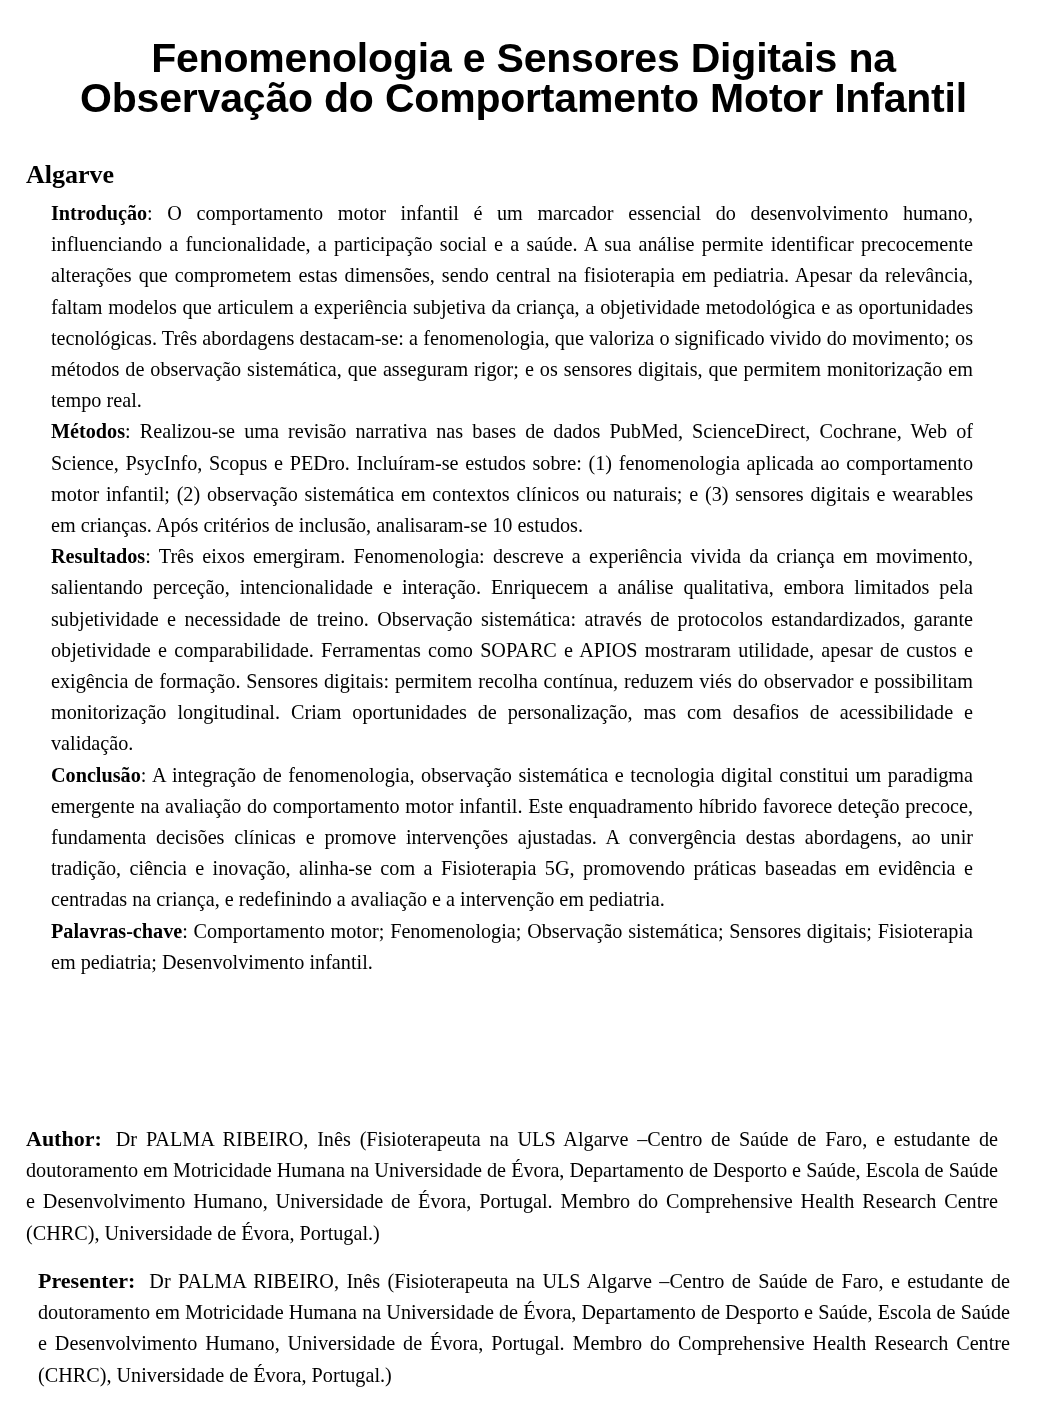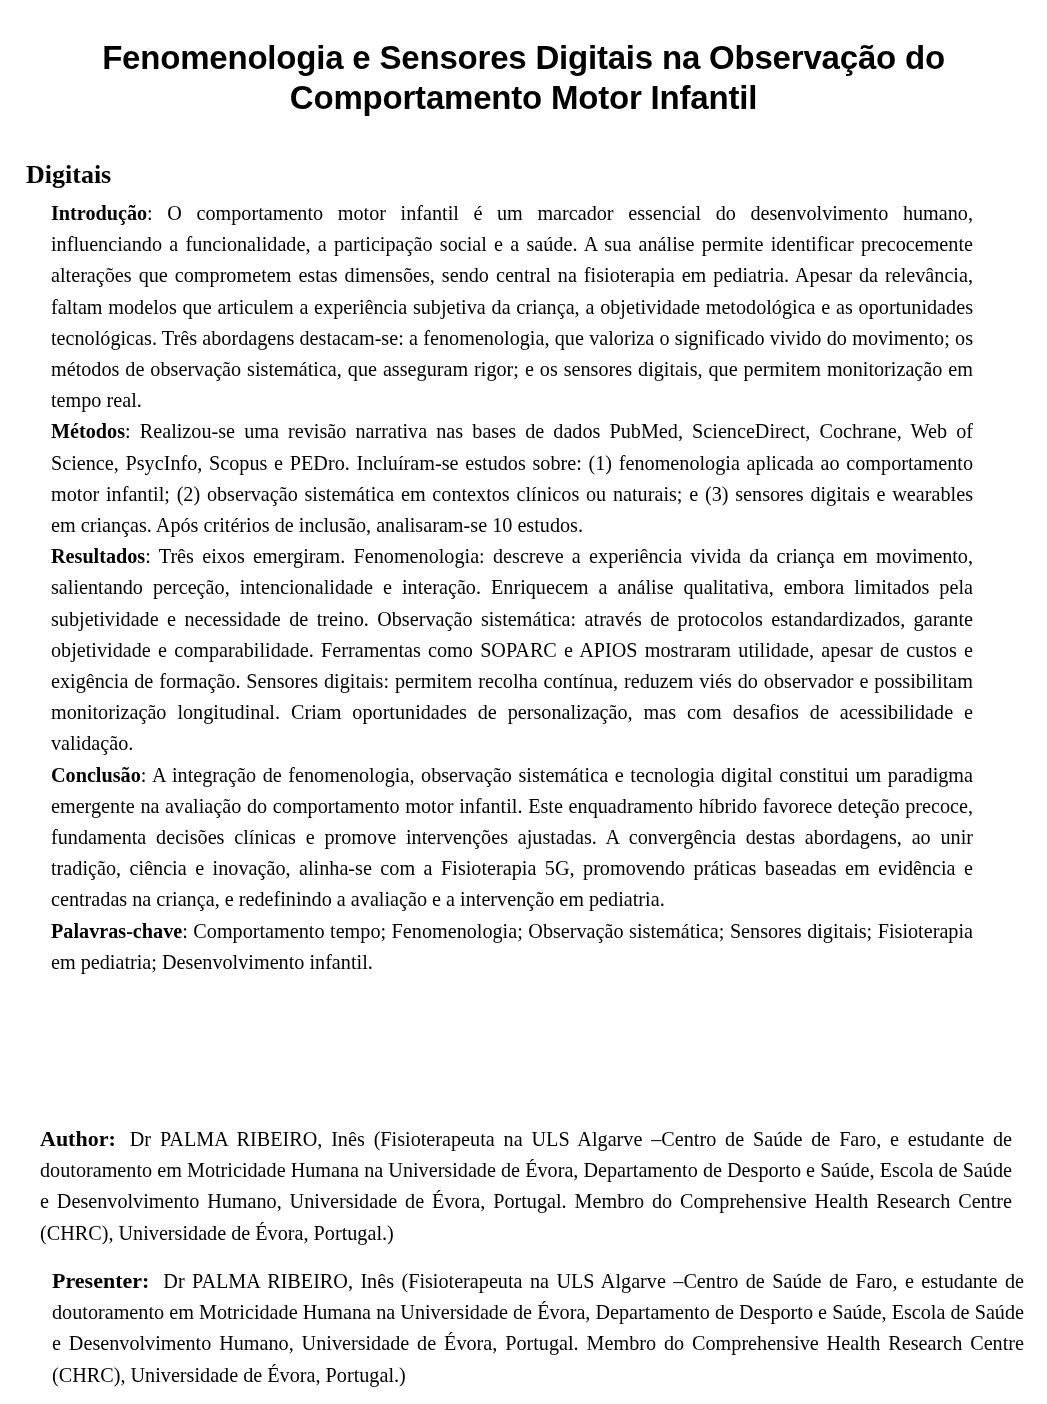--- a/index.html
+++ b/index.html
@@ -12,21 +12,21 @@
       overflow: hidden;
     }
     .title {
       position: absolute;
       top: 38px;
       left: 40px;
       width: 967px;
       text-align: center;
       font-family: "Liberation Sans", "DejaVu Sans", sans-serif;
       font-weight: bold;
-      font-size: 33px;
+      font-size: 41px;
       line-height: 40px;
       letter-spacing: -0.2px;
       margin: 0;
     }
     .section-heading {
       position: absolute;
       top: 158px;
       left: 26px;
       font-size: 26px;
       font-weight: bold;
@@ -40,41 +40,41 @@
       width: 922px;
       font-size: 20.2px;
       line-height: 31.2px;
       text-align: justify;
       hyphens: manual;
     }
     .content-block p { margin: 0; }
     .content-block .label { font-weight: bold; }
     .person-block {
       position: absolute;
-      left: 40px;
+      left: 26px;
       width: 972px;
       font-size: 20.2px;
       line-height: 31.2px;
       text-align: justify;
       margin: 0;
     }
     .person-block .plabel { font-weight: bold; font-size: 22px; margin-right: 14px; }
     .author { top: 1123px; }
     .presenter { top: 1265px; margin-left: 12px; }
   </style>
 </head>
 <body>
 
 <h1 class="title">Fenomenologia e Sensores Digitais na Observação do Comportamento Motor Infantil</h1>
 
-<h2 class="section-heading">Digitais</h2>
+<h2 class="section-heading">Algarve</h2>
 
 <div class="content-block">
   <p><span class="label">Introdução</span><span>: </span><span>O comportamento motor infantil é um marcador essencial do desenvolvimento humano, influenciando a funcionalidade, a participação social e a saúde. A sua análise permite identificar precocemente alterações que comprometem estas dimensões, sendo central na fisioterapia em pediatria. Apesar da relevância, faltam modelos que articulem a experiência subjetiva da criança, a objetividade metodológica e as oportunidades tecnológicas. Três abordagens destacam-se: a fenomenologia, que valoriza o significado vivido do movimento; os métodos de observação sistemática, que asseguram rigor; e os sensores digitais, que permitem monitorização em tempo real.</span></p>
   <p><span class="label">Métodos</span><span>: </span><span>Realizou-se uma revisão narrativa nas bases de dados PubMed, ScienceDirect, Cochrane, Web of Science, PsycInfo, Scopus e PEDro. Incluíram-se estudos sobre: (1) fenomenologia aplicada ao comportamento motor infantil; (2) observação sistemática em contextos clínicos ou naturais; e (3) sensores digitais e wearables em crianças. Após critérios de inclusão, analisaram-se 10 estudos.</span></p>
   <p><span class="label">Resultados</span><span>: </span><span>Três eixos emergiram. Fenomenologia: descreve a experiência vivida da criança em movimento, salientando perceção, intencionalidade e interação. Enriquecem a análise qualitativa, embora limitados pela subjetividade e necessidade de treino. Observação sistemática: através de protocolos estandardizados, garante objetividade e comparabilidade. Ferramentas como SOPARC e APIOS mostraram utilidade, apesar de custos e exigência de formação. Sensores digitais: permitem recolha contínua, reduzem viés do observador e possibilitam monitorização longitudinal. Criam oportunidades de personalização, mas com desafios de acessibilidade e validação.</span></p>
   <p><span class="label">Conclusão</span><span>: </span><span>A integração de fenomenologia, observação sistemática e tecnologia digital constitui um paradigma emergente na avaliação do comportamento motor infantil. Este enquadramento híbrido favorece deteção precoce, fundamenta decisões clínicas e promove intervenções ajustadas. A convergência destas abordagens, ao unir tradição, ciência e inovação, alinha-se com a Fisioterapia 5G, promovendo práticas baseadas em evidência e centradas na criança, e redefinindo a avaliação e a intervenção em pediatria.</span></p>
-  <p><span class="label">Palavras-chave</span><span>: </span><span>Comportamento tempo; Fenomenologia; Observação sistemática; Sensores digitais; Fisioterapia em pediatria; Desenvolvimento infantil.</span></p>
+  <p><span class="label">Palavras-chave</span><span>: </span><span>Comportamento motor; Fenomenologia; Observação sistemática; Sensores digitais; Fisioterapia em pediatria; Desenvolvimento infantil.</span></p>
 </div>
 
 <p class="person-block author"><span class="plabel">Author:</span><span>Dr PALMA RIBEIRO, Inês (Fisioterapeuta na ULS Algarve –Centro de Saúde de Faro, e estudante de doutoramento em Motricidade Humana na Universidade de Évora, Departamento de Desporto e Saúde, Escola de Saúde e Desenvolvimento Humano, Universidade de Évora, Portugal. Membro do Comprehensive Health Research Centre (CHRC), Universidade de Évora, Portugal.)</span></p>
 
 <p class="person-block presenter"><span class="plabel">Presenter:</span><span>Dr PALMA RIBEIRO, Inês (Fisioterapeuta na ULS Algarve –Centro de Saúde de Faro, e estudante de doutoramento em Motricidade Humana na Universidade de Évora, Departamento de Desporto e Saúde, Escola de Saúde e Desenvolvimento Humano, Universidade de Évora, Portugal. Membro do Comprehensive Health Research Centre (CHRC), Universidade de Évora, Portugal.)</span></p>
 
 </body></html>

